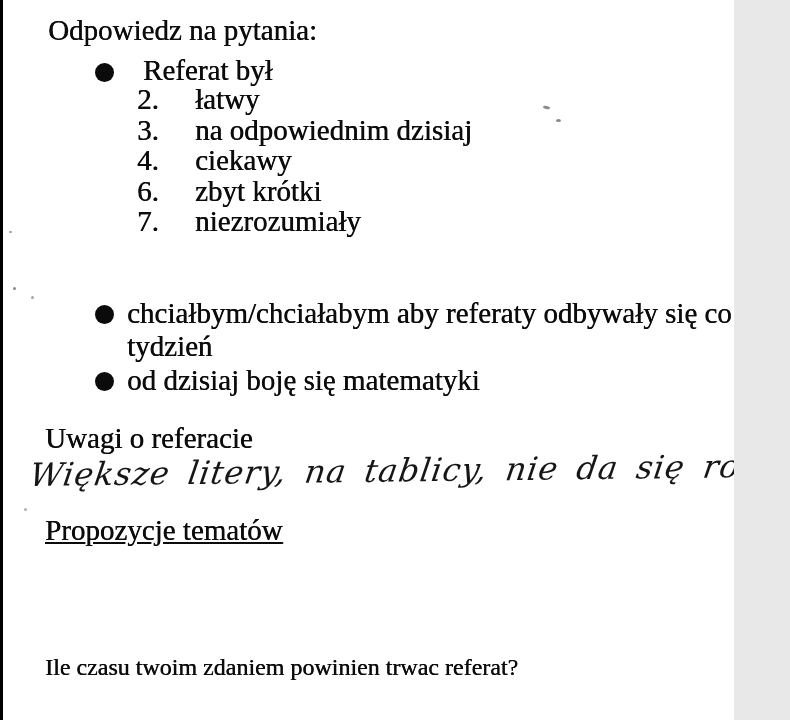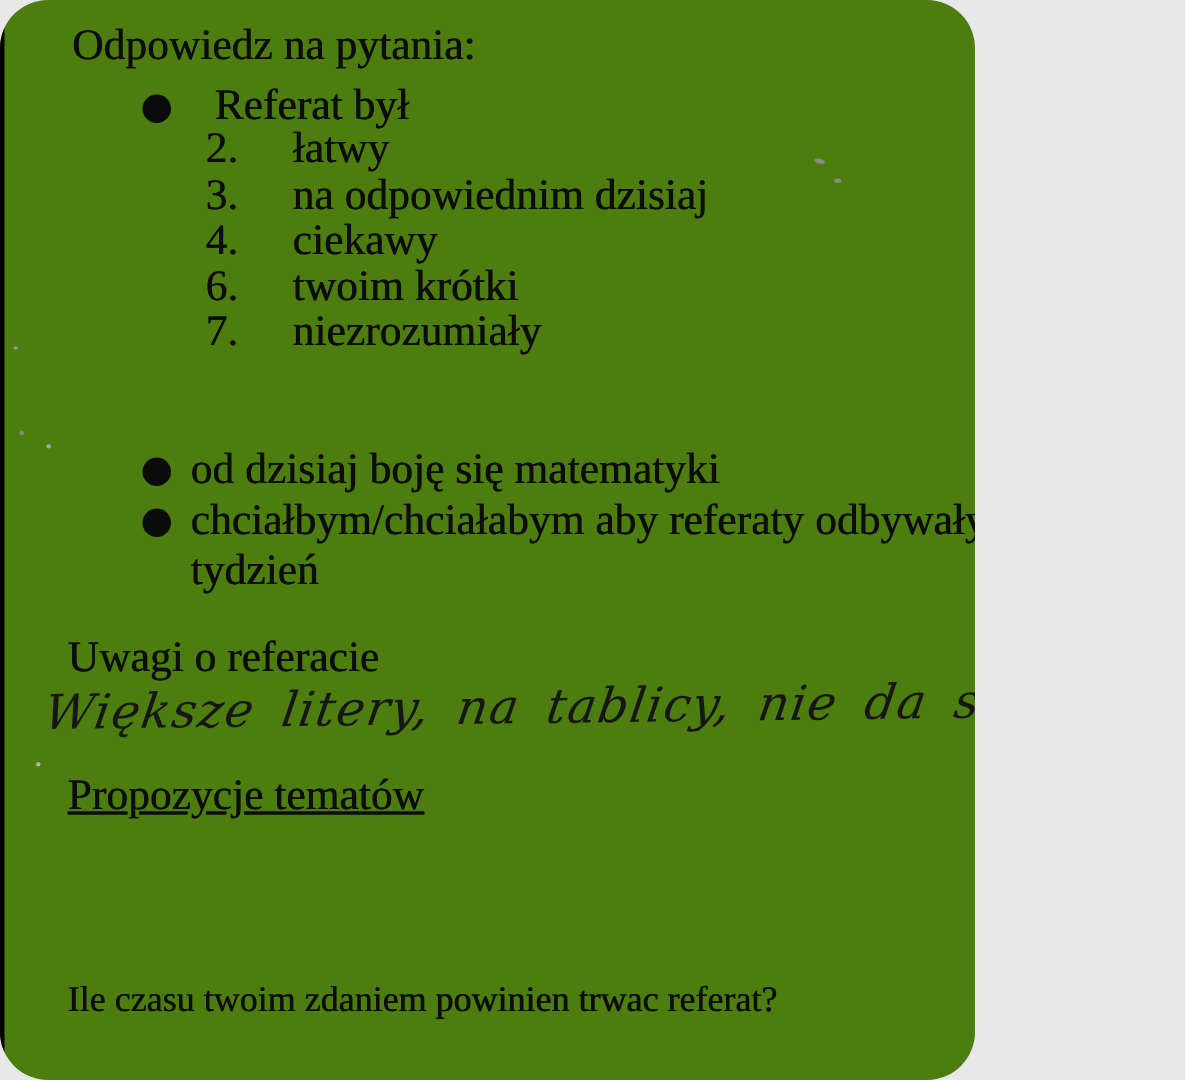--- a/index.html
+++ b/index.html
@@ -1,24 +1,23 @@
 <!DOCTYPE html>
 <html><head>
 <meta charset="utf-8">
 <style>
   html, body { margin: 0; padding: 0; background: #e8e8e8; }
   .page {
     position: relative;
-    width: 650px;
+    width: 734px;
     height: 720px;
-    background: #4d7c0f;
+    background: #ffffff;
     font-family: "Liberation Serif", serif;
     color: #0c0c0c;
     overflow: hidden;
-    border-radius: 32px;
   }
   .t { text-shadow: 0.4px 0 currentColor; } 
 
   .edge-strip {
     position: absolute; left: 0; top: 0;
     width: 3px; height: 720px; background: #000;
   }
 
   .heading {
     position: absolute; left: 48px; top: 14px;
@@ -103,35 +102,35 @@
     <div class="opt-row">
       <span class="opt-num t">2.</span><span class="t">łatwy</span>
     </div>
     <div class="opt-row">
       <span class="opt-num t">3.</span><span class="t">na odpowiednim dzisiaj</span>
     </div>
     <div class="opt-row">
       <span class="opt-num t">4.</span><span class="t">ciekawy</span>
     </div>
     <div class="opt-row">
-      <span class="opt-num t">6.</span><span class="t">twoim krótki</span>
+      <span class="opt-num t">6.</span><span class="t">zbyt krótki</span>
     </div>
     <div class="opt-row">
       <span class="opt-num t">7.</span><span class="t">niezrozumiały</span>
     </div>
   </div>
 
   <div class="statements">
     <div class="stmt-row">
       <span class="bullet-dot"></span>
-      <span class="stmt-text t">od dzisiaj boję się matematyki</span>
+      <span class="stmt-text t">chciałbym/chciałabym aby referaty odbywały się co tydzień</span>
     </div>
     <div class="stmt-row">
       <span class="bullet-dot"></span>
-      <span class="stmt-text t">chciałbym/chciałabym aby referaty odbywały się co tydzień</span>
+      <span class="stmt-text t">od dzisiaj boję się matematyki</span>
     </div>
   </div>
 
   <div class="remarks-label t">Uwagi o referacie</div>
   <div class="handwriting">Większe litery, na tablicy, nie da się rozczytać</div>
 
   <div class="topics-label t">Propozycje tematów</div>
 
   <div class="duration-question t">Ile czasu twoim zdaniem powinien trwac referat?</div>
 

